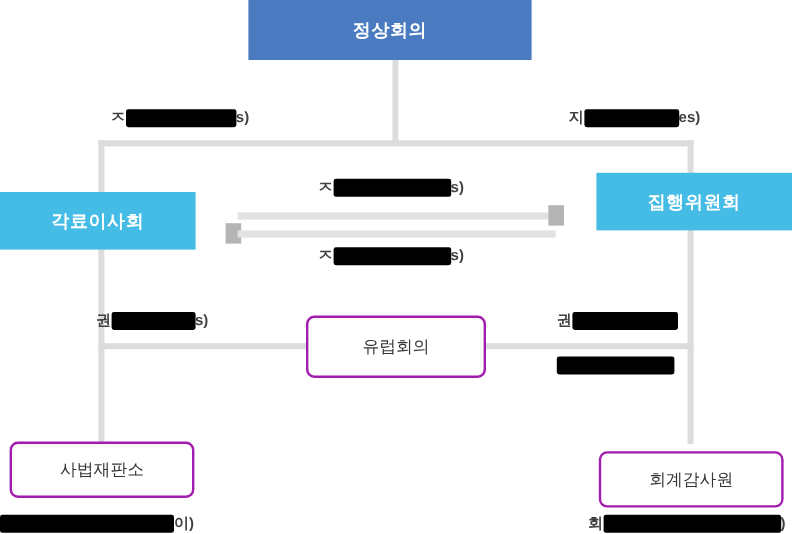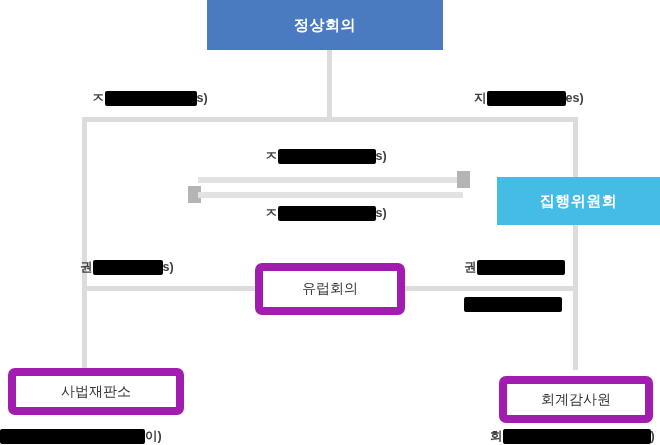--- a/index.html
+++ b/index.html
@@ -50,21 +50,21 @@
     background: #45bce5;
     color: #ffffff;
     font-size: 15px;
     font-weight: 600;
     letter-spacing: 0.5px;
   }
   .box-outline {
     background: #ffffff;
     color: #333333;
     font-size: 14px;
-    border: 8px solid #a21caf;
+    border: 2px solid #a21caf;
     border-radius: 7px;
   }
 
   
   .edge-label {
     position: absolute;
     font-size: 12.5px;
     font-weight: 700;
     color: #404040;
     white-space: nowrap;
@@ -109,21 +109,24 @@
     <span>정상회의</span>
   </div>
 
   <div class="edge-label" style="left:92px; top:90px;">
     <span>ㅈ</span><span class="redact" style="width:92px;"></span><span>s)</span>
   </div>
   <div class="edge-label" style="left:464px; top:90px;margin-left:10px;">
     <span>지</span><span class="redact" style="width:79px;"></span><span>es)</span>
   </div>
 
-  <div class="box box-cyan" style="left:497px; top:177px; width:163px; height:48px;">
+  <div class="box box-cyan" style="left:0px; top:160px; width:163px; height:48px;">
+    <span>각료이사회</span>
+  </div>
+  <div class="box box-cyan" style="left:497px; top:144px; width:163px; height:48px;">
     <span>집행위원회</span>
   </div>
 
   <div class="edge-label" style="left:265px; top:148px;">
     <span>ㅈ</span><span class="redact" style="width:98px;"></span><span>s)</span>
   </div>
   <div class="arrow-shaft" style="left:198px; top:177px; width:265px;"></div>
   <div class="arrow-head" style="left:457px; top:171px;"></div>
 
   <div class="arrow-head" style="left:188px; top:186px;"></div>
@@ -139,21 +142,21 @@
   <div class="edge-label" style="left:80px; top:259px;">
     <span>권</span><span class="redact" style="width:70px;"></span><span>s)</span>
   </div>
   <div class="edge-label" style="left:464px; top:259px;">
     <span>권</span><span class="redact" style="width:88px;"></span><span></span>
   </div>
   <div class="edge-label" style="left:464px; top:296px;">
     <span></span><span class="redact" style="width:98px;"></span><span></span>
   </div>
 
-  <div class="box box-outline" style="left:8px; top:368px; width:176px; height:47px;">
+  <div class="box box-outline" style="left:8px; top:368px; width:154px; height:47px;">
     <span>사법재판소</span>
   </div>
   <div class="box box-outline" style="left:499px; top:376px; width:154px; height:47px;">
     <span>회계감사원</span>
   </div>
 
   <div class="edge-label" style="left:0px; top:428px;">
     <span></span><span class="redact" style="width:145px;"></span><span>이)</span>
   </div>
   <div class="edge-label" style="left:490px; top:428px;">

